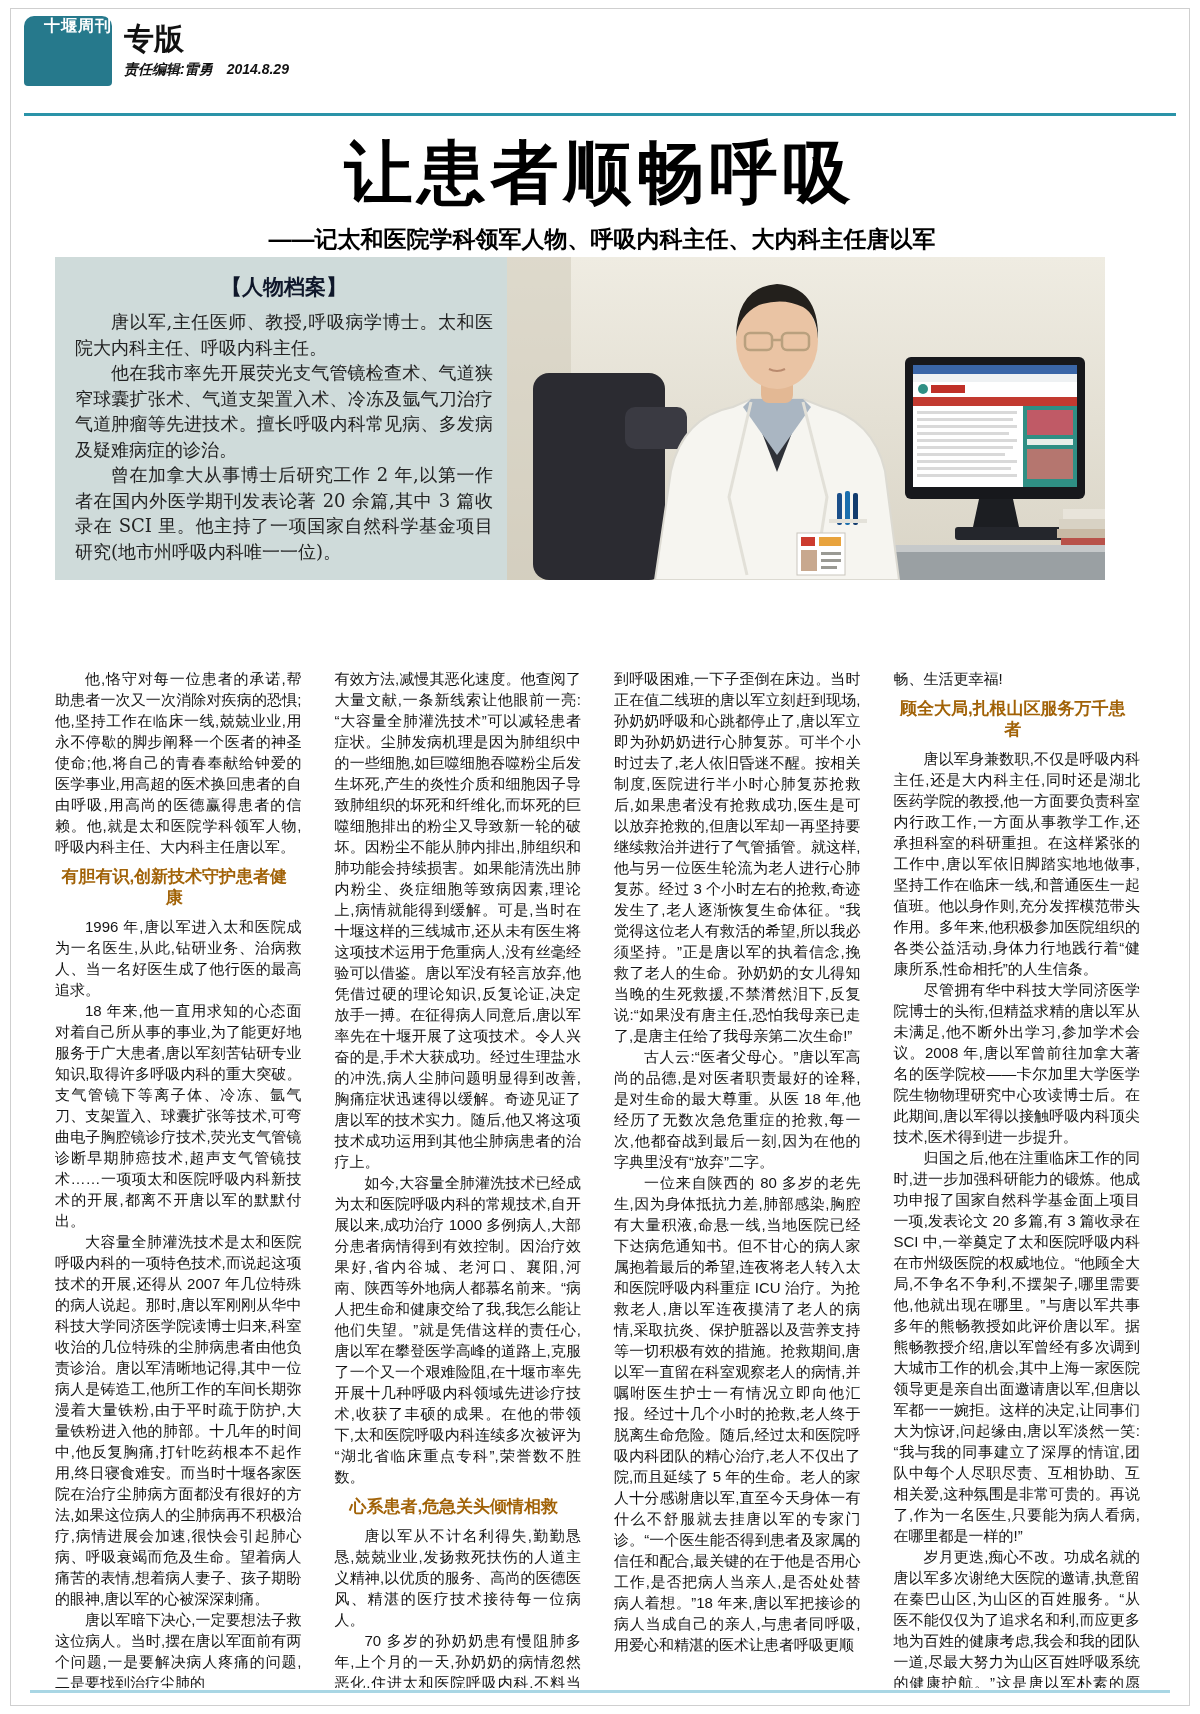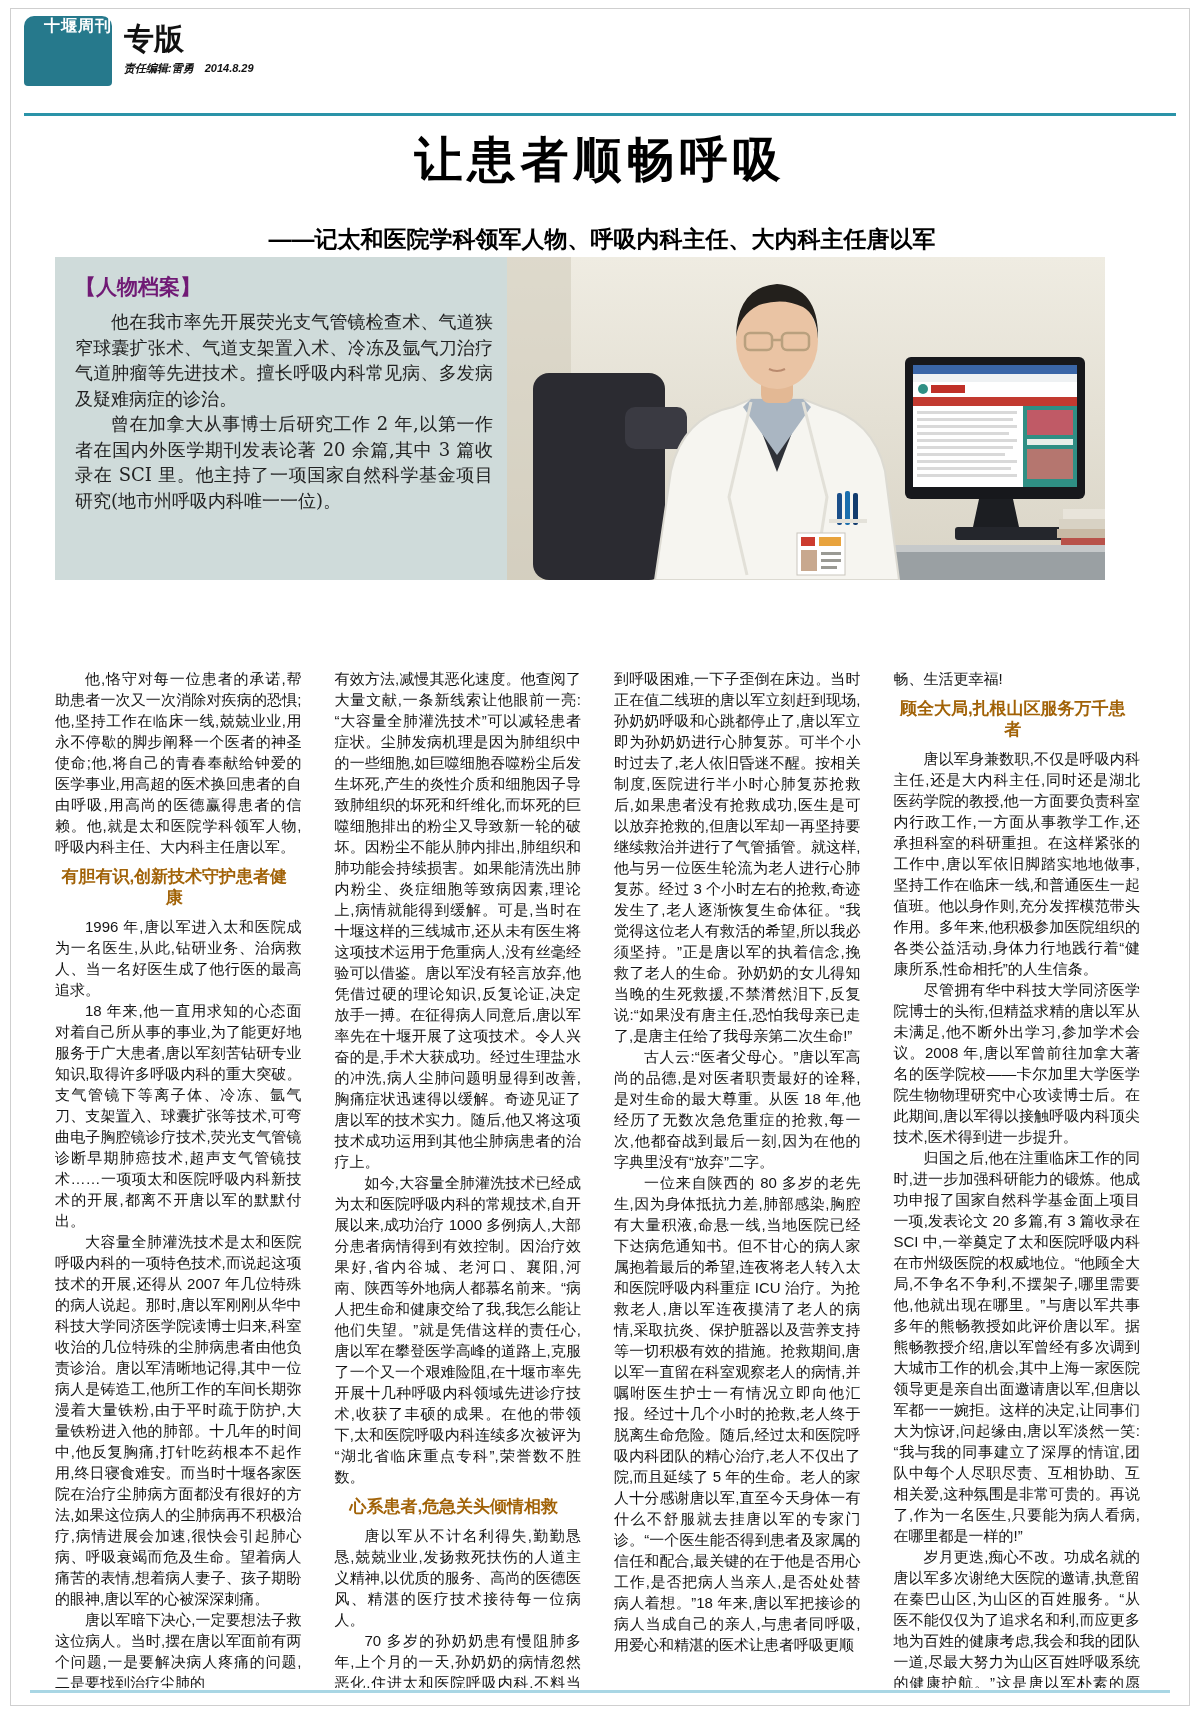--- a/index.html
+++ b/index.html
@@ -15,33 +15,33 @@
   .page{position:relative;width:1200px;height:1714px;background:#fff;overflow:hidden;}
   .page-frame{position:absolute;left:10px;top:8px;right:10px;bottom:8px;border:1px solid #cfcfcf;pointer-events:none;}
 
   
   .brand-box{position:absolute;left:24px;top:16px;width:88px;height:70px;background:var(--brand-teal);
     border-radius:10px 10px 4px 4px;display:flex;flex-direction:row;justify-content:flex-end;}
   .brand-divider{height:2px;background:#ffffff;margin:0 0 3px 0;}
   .brand-name{color:#fff;font-weight:bold;font-size:16px;letter-spacing:1px;text-align:center;padding-bottom:5px;}
   .section-block{position:absolute;left:124px;top:22px;}
   .section-name{font-size:30px;font-weight:bold;color:#111;line-height:1.1;}
-  .editor-line{font-size:11px;font-weight:bold;font-style:italic;color:#111;margin-top:6px;}
+  .editor-line{font-size:14px;font-weight:bold;font-style:italic;color:#111;margin-top:6px;}
   .header-rule{position:absolute;left:24px;top:113px;width:1152px;height:3px;background:var(--rule-teal);}
 
   
   .headline{position:absolute;left:0;top:128px;width:100%;text-align:center;
-    font-size:48px;font-weight:bold;letter-spacing:5px;color:#000;}
+    font-size:68px;font-weight:bold;letter-spacing:5px;color:#000;}
   .subhead{position:absolute;left:2px;top:224px;width:100%;text-align:center;
     font-size:23px;font-weight:600;color:#000;}
 
   
   .feature{position:absolute;left:55px;top:257px;width:1050px;height:323px;background:var(--profile-bg);}
   .profile{position:absolute;left:0;top:0;width:452px;height:100%;padding:16px 14px 8px 20px;}
-  .profile-heading{font-size:21px;font-weight:bold;color:#701a75;margin-bottom:8px;}
+  .profile-heading{text-align:center;font-size:21px;font-weight:bold;color:#0f172a;margin-bottom:8px;}
   .profile-paragraphs p{font-family:"DejaVu Serif","Liberation Serif",serif;
     font-size:18px;line-height:25.5px;text-align:justify;text-indent:2em;color:#222;}
   .photo{position:absolute;right:0;top:0;width:598px;height:323px;}
   .photo svg{display:block;width:100%;height:100%;}
 
   
   .body-columns{position:absolute;left:55px;top:668px;width:1085px;height:1020px;
     display:flex;gap:33px;overflow:hidden;}
   .news-col{flex:1 1 0;font-size:15px;line-height:21px;text-align:justify;color:#141414;}
   .news-col .para{text-indent:2em;margin:0;}
@@ -66,20 +66,21 @@
   </div>
   <div class="header-rule"></div>
 
   <h1 class="headline">让患者顺畅呼吸</h1>
   <div class="subhead">——记太和医院学科领军人物、呼吸内科主任、大内科主任唐以军</div>
 
   <section class="feature">
     <div class="profile">
       <div class="profile-heading">【人物档案】</div>
       <div class="profile-paragraphs">
+          <p>唐以军,主任医师、教授,呼吸病学博士。太和医院大内科主任、呼吸内科主任。</p>
           <p>他在我市率先开展荧光支气管镜检查术、气道狭窄球囊扩张术、气道支架置入术、冷冻及氩气刀治疗气道肿瘤等先进技术。擅长呼吸内科常见病、多发病及疑难病症的诊治。</p>
           <p>曾在加拿大从事博士后研究工作 2 年,以第一作者在国内外医学期刊发表论著 20 余篇,其中 3 篇收录在 SCI 里。他主持了一项国家自然科学基金项目研究(地市州呼吸内科唯一一位)。</p>
         </div>
     </div>
     <div class="photo">
       <svg viewBox="0 0 598 323" preserveAspectRatio="none">
         <defs>
           <linearGradient id="wall" x1="0" y1="0" x2="0" y2="1">
             <stop offset="0" stop-color="#efece2"></stop>
             <stop offset="1" stop-color="#d9d4c6"></stop>

